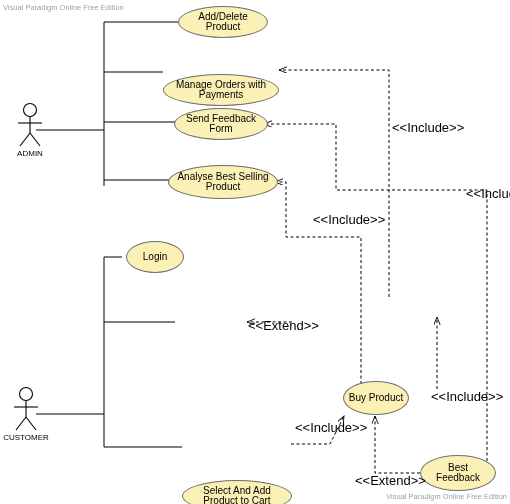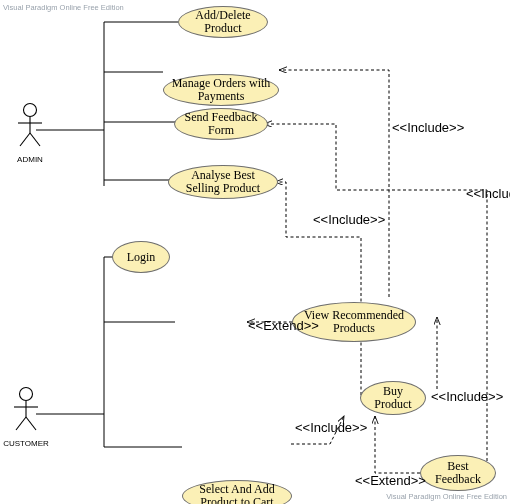--- a/index.html
+++ b/index.html
@@ -34,36 +34,35 @@
   .usecase {
     position: absolute;
     background: #fbf0b6;
     border: 1px solid #6f6f6f;
     border-radius: 50%;
     box-sizing: border-box;
     display: flex;
     align-items: center;
     justify-content: center;
     text-align: center;
-    font-size: 12px;
+    font-size: 10px;
     color: #000000;
     line-height: 1.05;
     padding: 0 4px;
-    font-family: Liberation Serif, serif;
   }
   .actor {
     position: absolute;
     width: 56px;
     text-align: center;
   }
   .actor svg { display: block; margin: 0 auto; }
   .actor-label {
     font-size: 8px;
     color: #000;
-    margin-top: 7px;
+    margin-top: 1px;
     text-align: center;
   }
   .edge-label {
     position: absolute;
     font-size: 13px;
     color: #000;
     white-space: nowrap;
     background: transparent;
   }
 </style>
@@ -142,31 +141,28 @@
   </div>
 
   <div class="usecase" style="left:168px; top:165px; width:110px; height:34px;">
     <span>Analyse Best Selling Product</span>
   </div>
 
   <div class="usecase" style="left:174px; top:108px; width:94px; height:32px;">
     <span>Send Feedback Form</span>
   </div>
 
-  <div class="usecase" style="left:112px; top:241px; width:58px; height:32px;">
+  <div class="usecase" style="left:126px; top:241px; width:58px; height:32px;">
     <span>Login</span>
   </div>
 
 
-  <div class="usecase" style="left:292px; top:302px; width:124px; height:40px;">
-    <span>View Recommended Products</span>
-  </div>
 
 
-  <div class="usecase" style="left:360px; top:381px; width:66px; height:34px;">
+  <div class="usecase" style="left:343px; top:381px; width:66px; height:34px;">
     <span>Buy Product</span>
   </div>
 
   <div class="usecase" style="left:182px; top:440px; width:110px; height:32px;margin-top:40px;">
     <span>Select And Add Product to Cart</span>
   </div>
 
   <div class="usecase" style="left:420px; top:455px; width:76px; height:36px;">
     <span>Best Feedback</span>
   </div>

